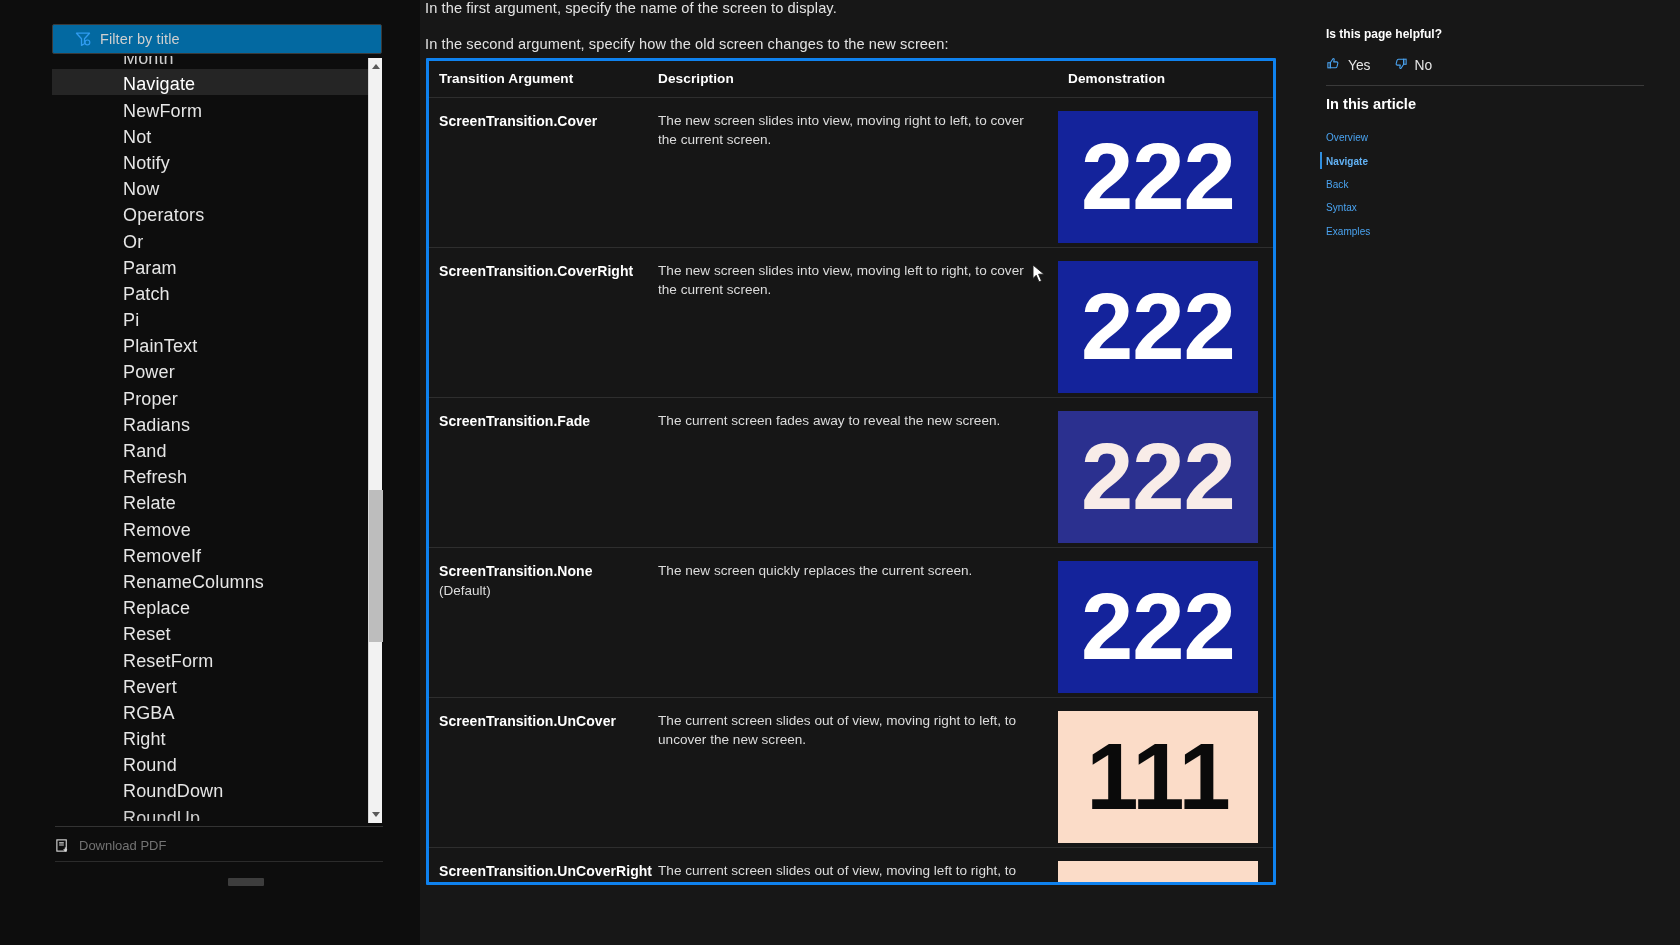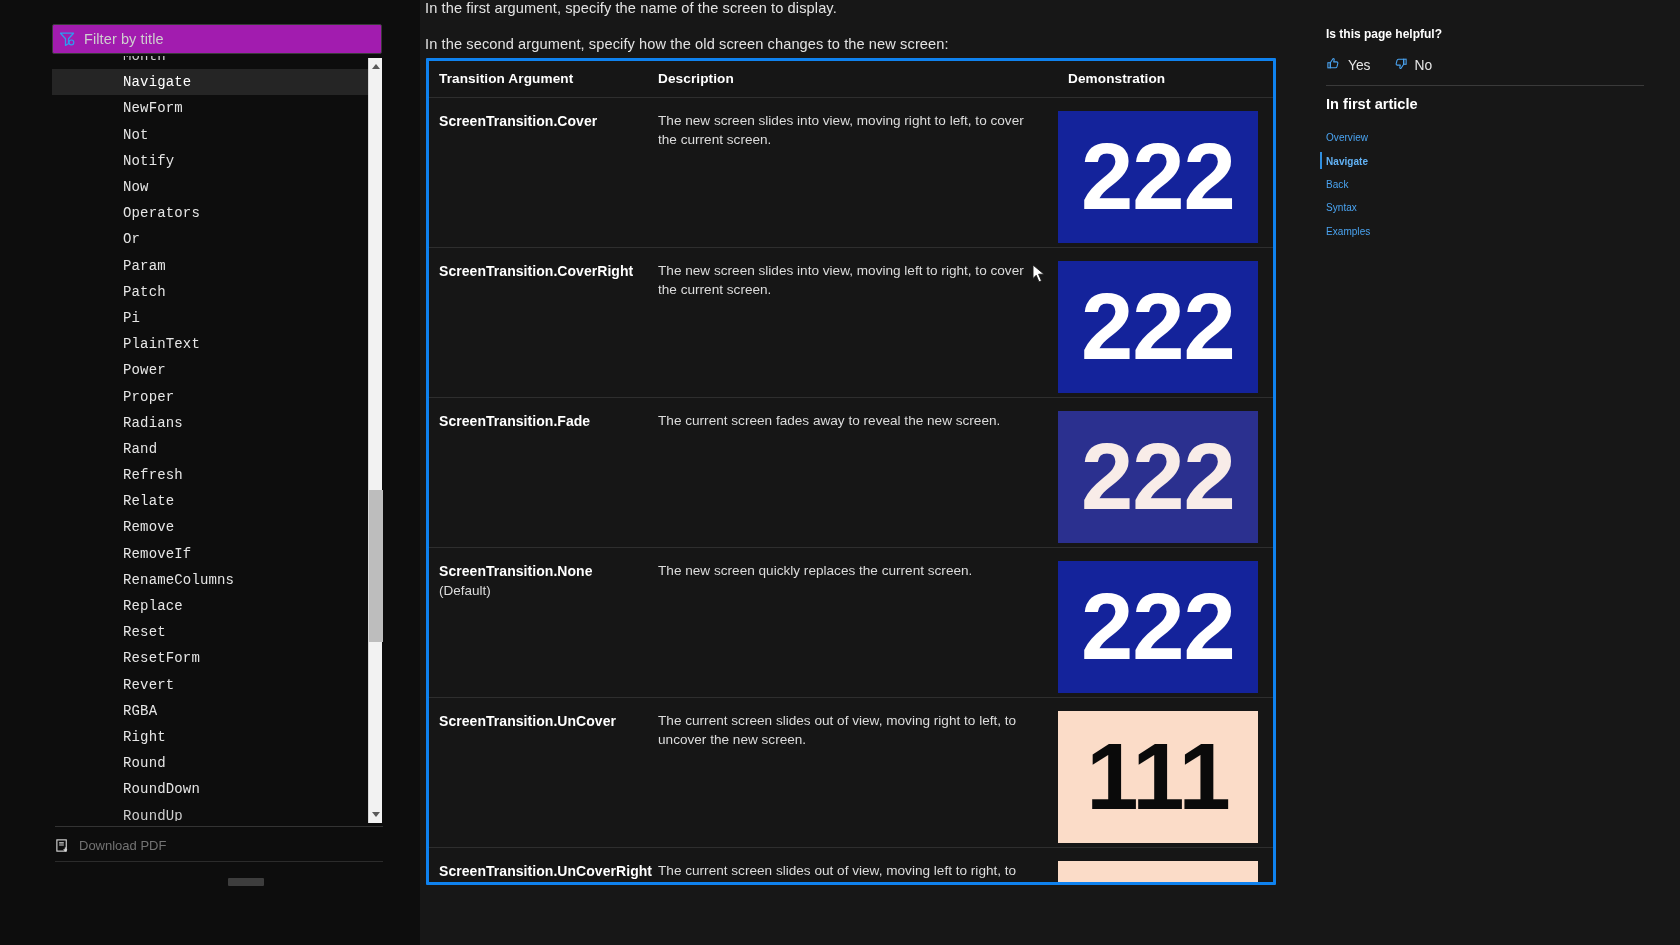--- a/index.html
+++ b/index.html
@@ -21,46 +21,45 @@
     position: absolute; left: 0; top: 0;
     width: 420px; height: 945px;
     background: #0d0d0d;
   }
   #filter-wrap {
     position: absolute; left: 52px; top: 24px;
     width: 330px; height: 30px;
   }
   #filter-box {
     width: 100%; height: 100%;
-    background: #a21caf;
+    background: #0369a1;
     border: 1px solid #3a3a3a;
     border-radius: 2px;
     display: flex; align-items: center;
-    padding: 0 6px;
+    padding: 0 22px;
   }
   #filter-box .fi { width: 16px; height: 16px; margin-right: 9px; flex: 0 0 auto; }
   #filter-placeholder {
     color: #cfcfcf; font-size: 14.5px; letter-spacing: .1px;
   }
 
   #toc-scroll {
     position: absolute; left: 52px; top: 56px;
     width: 330px; height: 765px;
     overflow: hidden;
   }
   #toc-list { position: relative; }
   .toc-item {
     height: 26.2px;
-    display: flex; align-items: center;
+    display: flex; align-items: flex-end;
     padding-left: 71px;
     color: #e6e6e6;
-    font-size: 14px;
+    font-size: 18px;
     letter-spacing: .15px;
     white-space: nowrap;
-    font-family: Liberation Mono, monospace;
   }
   .toc-item.sel {
     background: #252525;
     color: #ffffff;
     margin-left: 0;
   }
   .toc-item.partial-top { color: #cfcfcf; }
 
   
   #toc-scrollbar {
@@ -472,21 +471,21 @@
           <svg viewBox="0 0 16 16" width="15" height="15">
             <path d="M11.4 8.8l-3 4.6c-.9 0-1.3-.7-1.1-1.6l.5-2.1H4.6c-.9 0-1.4-.7-1.2-1.5l.9-3.6C4.5 3.9 5.1 3.4 5.8 3.4h5.6z" fill="none" stroke="#4aa3f0" stroke-width="1.15" stroke-linejoin="round"></path>
             <rect x="11.4" y="3.4" width="2.6" height="5.4" fill="none" stroke="#4aa3f0" stroke-width="1.15"></rect>
           </svg>
         </span>
         <span>No</span>
       </div>
     </div>
 
     <div id="rail-divider"></div>
-    <div id="in-this-article">In first article</div>
+    <div id="in-this-article">In this article</div>
     <div id="toc-right">
         <div class="rtoc-item">
           <span>Overview</span>
         </div>
         <div class="rtoc-item active">
           <span>Navigate</span>
         </div>
         <div class="rtoc-item">
           <span>Back</span>
         </div>

